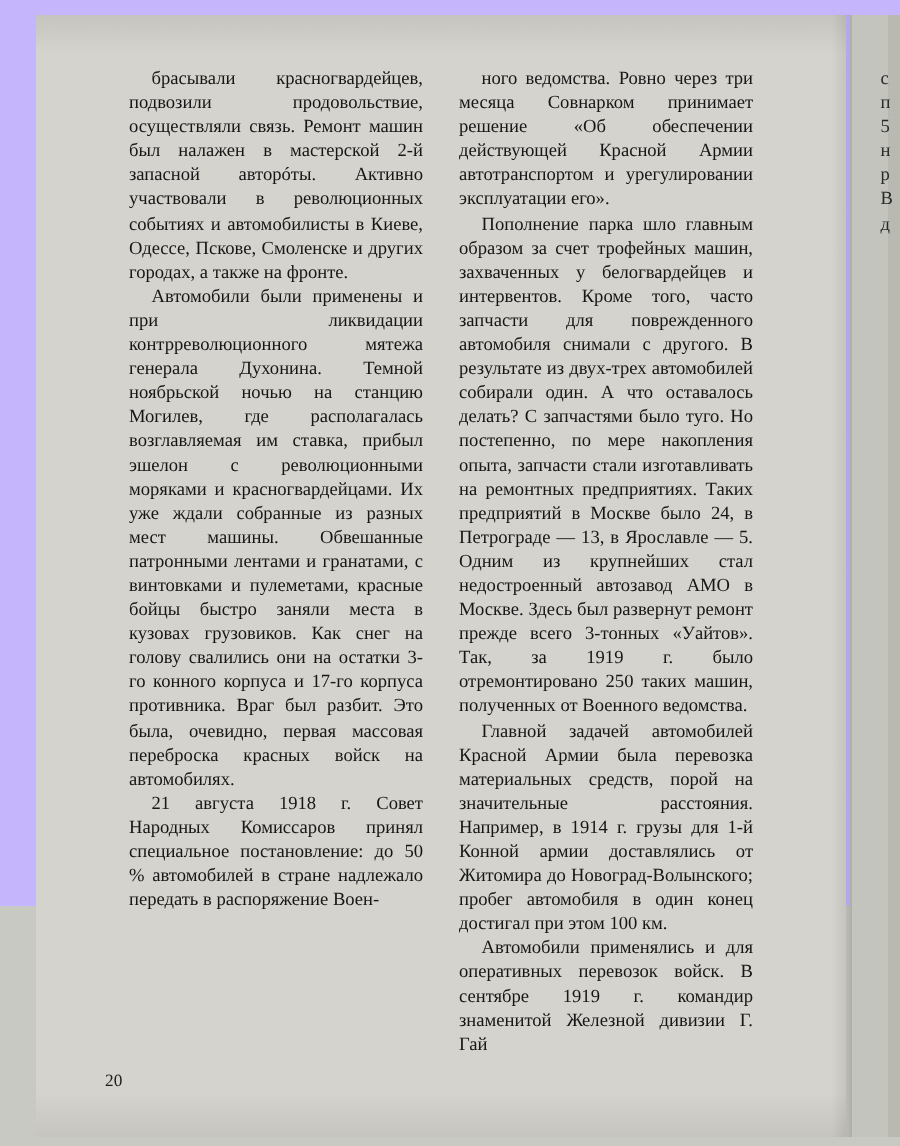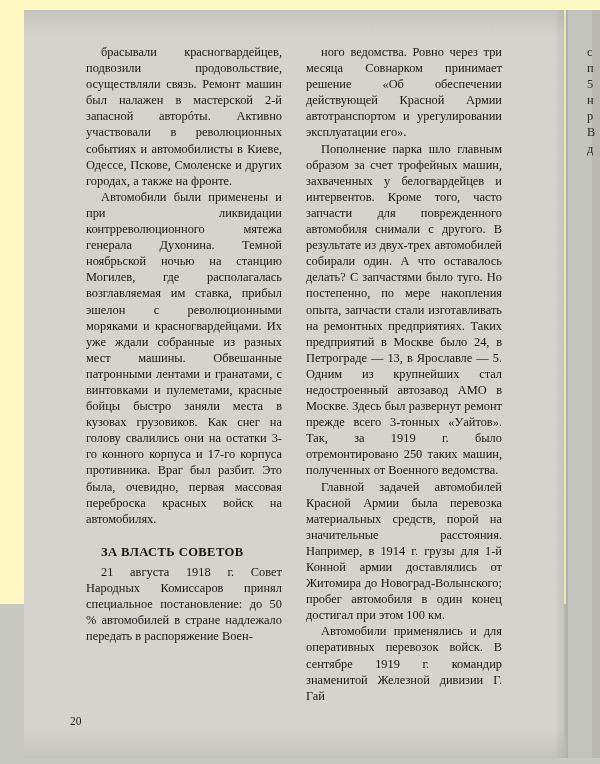--- a/index.html
+++ b/index.html
@@ -12,21 +12,21 @@
     background: #c9c9c3;
     font-family: "Liberation Serif", serif;
     overflow: hidden;
   }
   .page {
     position: absolute;
     left: 0;
     top: 0;
     width: 600px;
     height: 604px;
-    background: #fef9c3;
+    background: #c4b5fd;
   }
   
   .sheet {
     position: absolute;
     left: 24px;
     top: 10px;
     width: 540px;
     height: 748px;
     background: #d4d3cd;
     box-shadow: 0 0 0 0 rgba(0,0,0,0);
@@ -148,21 +148,20 @@
   <div class="edge-right2"></div>
 
   <div class="sheet"></div>
   <div class="top-shadow"></div>
   <div class="bottom-shadow"></div>
   <div class="gutter-shadow"></div>
 
   <div class="text-col" id="col-left">
     <p>брасывали красногвардейцев, подвозили продовольствие, осуществляли связь. Ремонт машин был налажен в мастерской 2-й запасной авторóты. Активно участвовали в революционных событиях и автомобилисты в Киеве, Одессе, Пскове, Смоленске и других городах, а также на фронте.</p>
     <p>Автомобили были применены и при ликвидации контрреволюционного мятежа генерала Духонина. Темной ноябрьской ночью на станцию Могилев, где располагалась возглавляемая им ставка, прибыл эшелон с революционными моряками и красногвардейцами. Их уже ждали собранные из разных мест машины. Обвешанные патронными лентами и гранатами, с винтовками и пулеметами, красные бойцы быстро заняли места в кузовах грузовиков. Как снег на голову свалились они на остатки 3-го конного корпуса и 17-го корпуса противника. Враг был разбит. Это была, очевидно, первая массовая переброска красных войск на автомобилях.</p>
-    <p class="section-head">ЗА ВЛАСТЬ СОВЕТОВ</p>
     <p>21 августа 1918 г. Совет Народных Комиссаров принял специальное постановление: до 50 % автомобилей в стране надлежало передать в распоряжение Воен-</p>
   </div>
 
   <div class="text-col" id="col-right">
     <p>ного ведомства. Ровно через три месяца Совнарком принимает решение «Об обеспечении действующей Красной Армии автотранспортом и урегулировании эксплуатации его».</p>
     <p>Пополнение парка шло главным образом за счет трофейных машин, захваченных у белогвардейцев и интервентов. Кроме того, часто запчасти для поврежденного автомобиля снимали с другого. В результате из двух-трех автомобилей собирали один. А что оставалось делать? С запчастями было туго. Но постепенно, по мере накопления опыта, запчасти стали изготавливать на ремонтных предприятиях. Таких предприятий в Москве было 24, в Петрограде — 13, в Ярославле — 5. Одним из крупнейших стал недостроенный автозавод АМО в Москве. Здесь был развернут ремонт прежде всего 3-тонных «Уайтов». Так, за 1919 г. было отремонтировано 250 таких машин, полученных от Военного ведомства.</p>
     <p>Главной задачей автомобилей Красной Армии была перевозка материальных средств, порой на значительные расстояния. Например, в 1914 г. грузы для 1-й Конной армии доставлялись от Житомира до Новоград-Волынского; пробег автомобиля в один конец достигал при этом 100 км.</p>
     <p>Автомобили применялись и для оперативных перевозок войск. В сентябре 1919 г. командир знаменитой Железной дивизии Г. Гай</p>
   </div>
 

